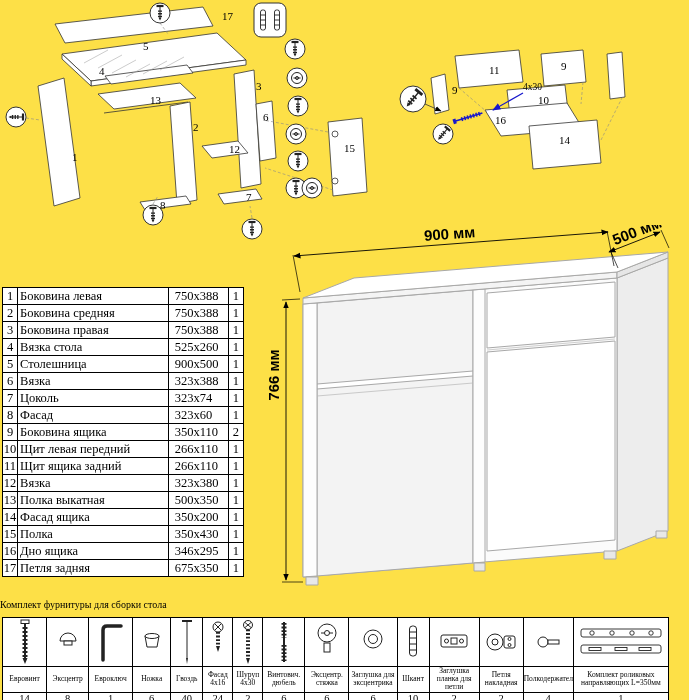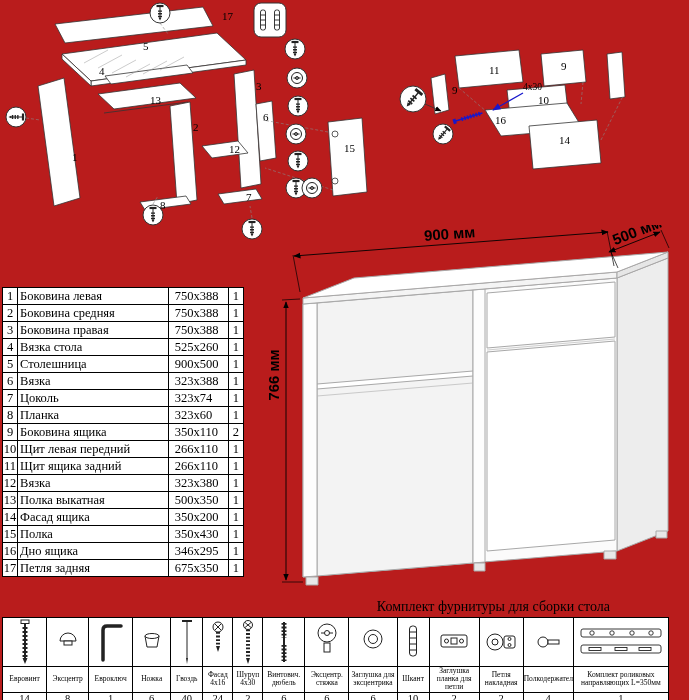--- a/index.html
+++ b/index.html
@@ -1,31 +1,31 @@
 <!DOCTYPE html>
 <html><head>
 <meta charset="utf-8">
 <style>
   *{margin:0;padding:0;box-sizing:border-box}
   html,body{background:#fff}
   body{width:689px;height:700px;font-family:"Liberation Serif",serif;color:#000}
-  .page{position:relative;width:689px;height:700px;background:#b91c1c;overflow:hidden}
+  .page{position:relative;width:689px;height:700px;background:#fde047;overflow:hidden}
   .abs{position:absolute}
 
   svg text{font-family:"Liberation Serif",serif;fill:#000}
   .lbl{font-size:11px}
   .lbl-sm{font-size:9.5px}
   .dim-text{font-family:"Liberation Sans",sans-serif;font-weight:bold;font-size:15px}
 
   .parts-table{border-collapse:collapse;table-layout:fixed;font-size:12.5px;width:242px;background:#fff}
   .parts-table td{border:1px solid #000;height:16.6px;padding:0 2px;white-space:nowrap;overflow:hidden;line-height:16px}
   .parts-table td.c-num,.parts-table td.c-qty{text-align:center;padding:0}
   .parts-table td.c-size{text-align:left;padding-left:6px}
 
-  .hw-title{font-size:14px;text-align:right}
+  .hw-title{font-size:10px;text-align:left}
 
   .hw-table{border-collapse:collapse;table-layout:fixed;width:667px;background:#fff;text-align:center}
   .hw-table td{border:1px solid #000;padding:0;overflow:hidden;vertical-align:middle}
   .hw-icon-cell{height:48px}
   .hw-icon-cell svg{display:block;margin:0 auto}
   .hw-name-cell{height:18px;font-size:7.5px;line-height:8.2px;padding:0 1px}
   .hw-qty-cell{height:13px;font-size:10.5px;line-height:12px}
 </style>
 </head>
 <body>
@@ -287,21 +287,21 @@
           <td class="c-qty">1</td>
         </tr>
         <tr>
           <td class="c-num">7</td>
           <td class="c-name">Цоколь</td>
           <td class="c-size">323x74</td>
           <td class="c-qty">1</td>
         </tr>
         <tr>
           <td class="c-num">8</td>
-          <td class="c-name">Планка</td>
+          <td class="c-name">Фасад</td>
           <td class="c-size">323x60</td>
           <td class="c-qty">1</td>
         </tr>
         <tr>
           <td class="c-num">9</td>
           <td class="c-name">Боковина ящика</td>
           <td class="c-size">350x110</td>
           <td class="c-qty">2</td>
         </tr>
         <tr>

